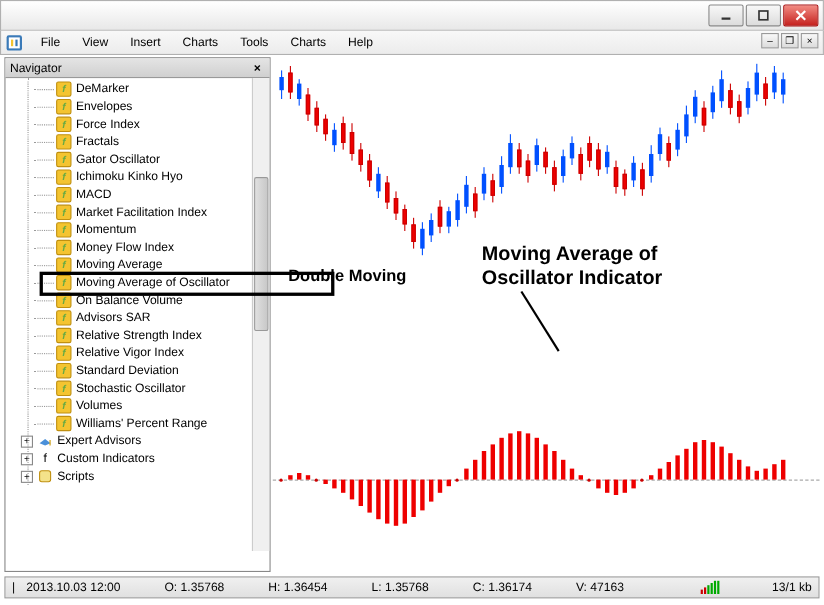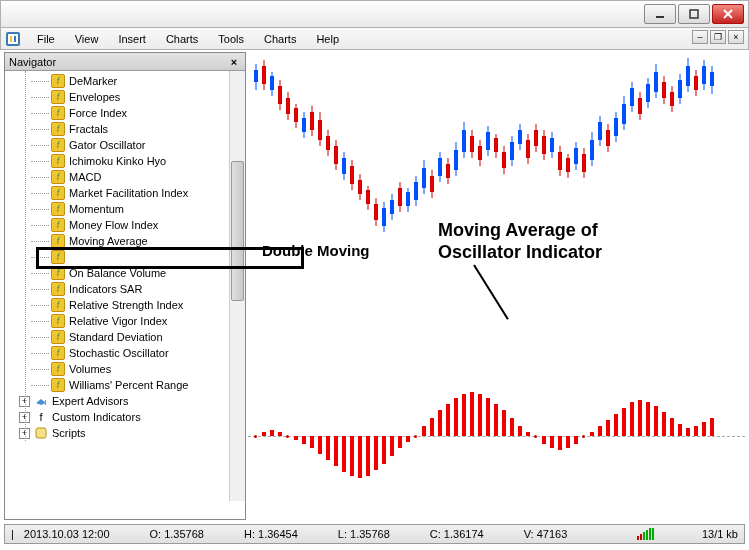--- a/index.html
+++ b/index.html
@@ -156,28 +156,29 @@
       <div class="tree-item">
         <span class="fx-icon">f</span>
         <span>Money Flow Index</span>
       </div>
       <div class="tree-item">
         <span class="fx-icon">f</span>
         <span>Moving Average</span>
       </div>
       <div class="tree-item">
         <span class="fx-icon">f</span>
+        <span>Moving Average of Oscillator</span>
       </div>
       <div class="tree-item">
         <span class="fx-icon">f</span>
         <span>On Balance Volume</span>
       </div>
       <div class="tree-item">
         <span class="fx-icon">f</span>
-        <span>Indicators SAR</span>
+        <span>Advisors SAR</span>
       </div>
       <div class="tree-item">
         <span class="fx-icon">f</span>
         <span>Relative Strength Index</span>
       </div>
       <div class="tree-item">
         <span class="fx-icon">f</span>
         <span>Relative Vigor Index</span>
       </div>
       <div class="tree-item">

